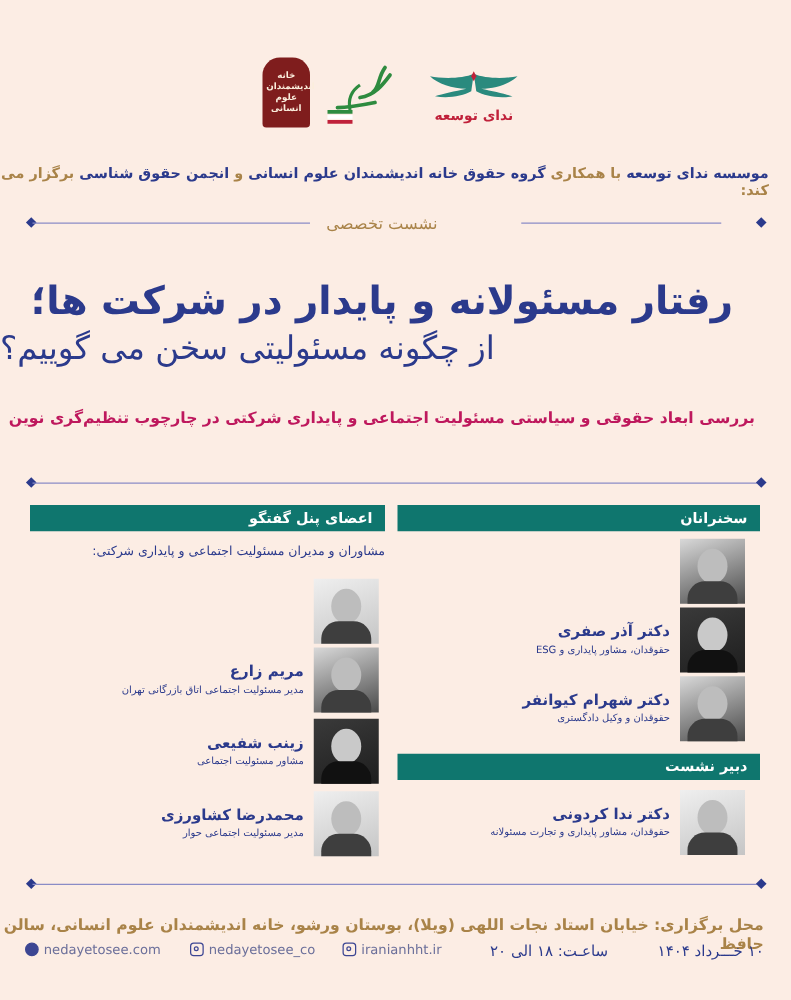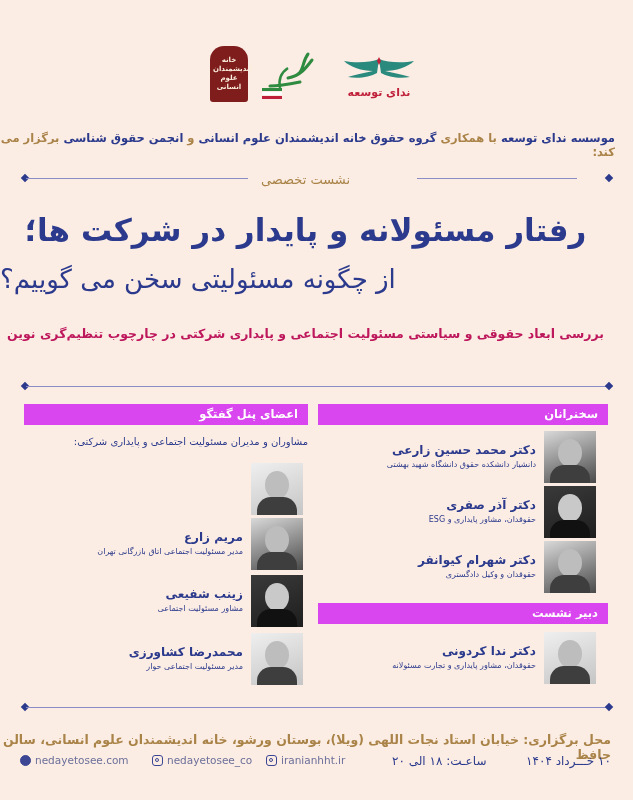--- a/index.html
+++ b/index.html
@@ -21,25 +21,25 @@
   .logo-khane .txt { position:absolute; left:3px; right:3px; top:10px; color:#fbeedd; font-size:7px; line-height:9px; text-align:center; font-weight:bold; }
 
   .org-line { left: 0; right: 18px; top: 131px; text-align: right; font-size: 11.5px; font-weight: bold; color:#2b3a8c; }
   .org-line .gold { color:#a98348; }
 
   .divider-row { left: 22px; width: 590px; height: 12px; }
   .divider-row .line { position:absolute; top:5px; height:1px; background:#8a8cc6; }
   .divider-row .dot { position:absolute; top:2px; width:6px; height:6px; background:#2b3a8c; transform: rotate(45deg); }
   .tag-label { top: 172px; left: 0; right: 0; text-align:center; font-size:13px; color:#a98348; }
 
-  .title1 { left: 0; right: 22px; top: 212px; text-align:center; font-size: 31px; font-weight: bold; color:#2b3a8c; letter-spacing: -0.5px; }
+  .title1 { left: 0; right: 22px; top: 223px; text-align:center; font-size: 31px; font-weight: bold; color:#2b3a8c; letter-spacing: -0.5px; }
   .title2 { left: 0; right: 22px; top: 264px; text-align:left; font-size: 26px; color:#2b3a8c; }
   .subtitle { left: 0; right: 22px; top: 326px; text-align:center; font-size: 12.5px; font-weight:bold; color:#be185d; }
 
-  .section-bar { height: 21px; background:#d946ef; color:#fff; font-size:11.5px; font-weight:bold; line-height:21px; padding-right: 10px; text-align:right; }
+  .section-bar { height: 21px; background:#0f766e; color:#fff; font-size:11.5px; font-weight:bold; line-height:21px; padding-right: 10px; text-align:right; }
   .bar-speakers { left: 318px; top: 404px; width: 290px; }
   .bar-panel { left: 24px; top: 404px; width: 284px; }
   .bar-moderator { left: 318px; top: 603px; width: 290px; }
 
   .panel-intro { left: 24px; right: 325px; top: 436px; text-align:right; font-size: 10px; color:#2b3a8c; }
 
   .person { position:absolute; height: 52px; }
   .person .photo { position:absolute; right:0; top:0; width:52px; height:52px; background: linear-gradient(160deg,#d9d9d9,#8a8a8a 55%,#4a4a4a); overflow:hidden; }
   .person .photo .head { position:absolute; left:14px; top:8px; width:24px; height:28px; border-radius:50%; background:#bdbdbd; }
   .person .photo .body { position:absolute; left:6px; top:34px; width:40px; height:22px; border-radius:14px 14px 0 0; background:#3e3e3e; }
@@ -110,24 +110,20 @@
 <div class="abs section-bar bar-speakers rtl">سخنرانان</div>
 <div class="abs section-bar bar-panel rtl">اعضای پنل گفتگو</div>
 
 <div class="abs panel-intro rtl">مشاوران و مدیران مسئولیت اجتماعی و پایداری شرکتی:</div>
 
 <div class="person" style="left:320px; width:276px; top:431px;">
   <div class="photo">
       <div class="head"></div>
       <div class="body"></div>
     </div>
-  <div class="info">
-    <div class="name">دکتر محمد حسین زارعی</div>
-    <div class="role">دانشیار دانشکده حقوق دانشگاه شهید بهشتی</div>
-  </div>
 </div>
 <div class="person" style="left:320px; width:276px; top:486px;">
   <div class="photo dark">
       <div class="head"></div>
       <div class="body"></div>
     </div>
   <div class="info">
     <div class="name">دکتر آذر صفری</div>
     <div class="role">حقوقدان، مشاور پایداری و ESG</div>
   </div>
@@ -200,18 +196,18 @@
 
 <div class="abs venue rtl">محل برگزاری: خیابان استاد نجات اللهی (ویلا)، بوستان ورشو، خانه اندیشمندان علوم انسانی، سالن حافظ</div>
 
 <div class="abs footer-row">
   <div class="item" style="left:0;">
     <span class="ic globe"></span><span>nedayetosee.com</span>
   </div>
   <div class="item" style="left:132px;">
     <span class="ic"><span class="inner"></span></span><span>nedayetosee_co</span>
   </div>
-  <div class="item" style="left:246px;">
+  <div class="item" style="left:254px;">
     <span class="ic"><span class="inner"></span></span><span>iranianhht.ir</span>
   </div>
   <div class="item rtl date" style="left:372px;">ساعـت: ۱۸ الی ۲۰</div>
   <div class="item rtl date" style="right:0;">۱۰ خـــرداد ۱۴۰۴</div>
 </div>
 
 </body></html>

